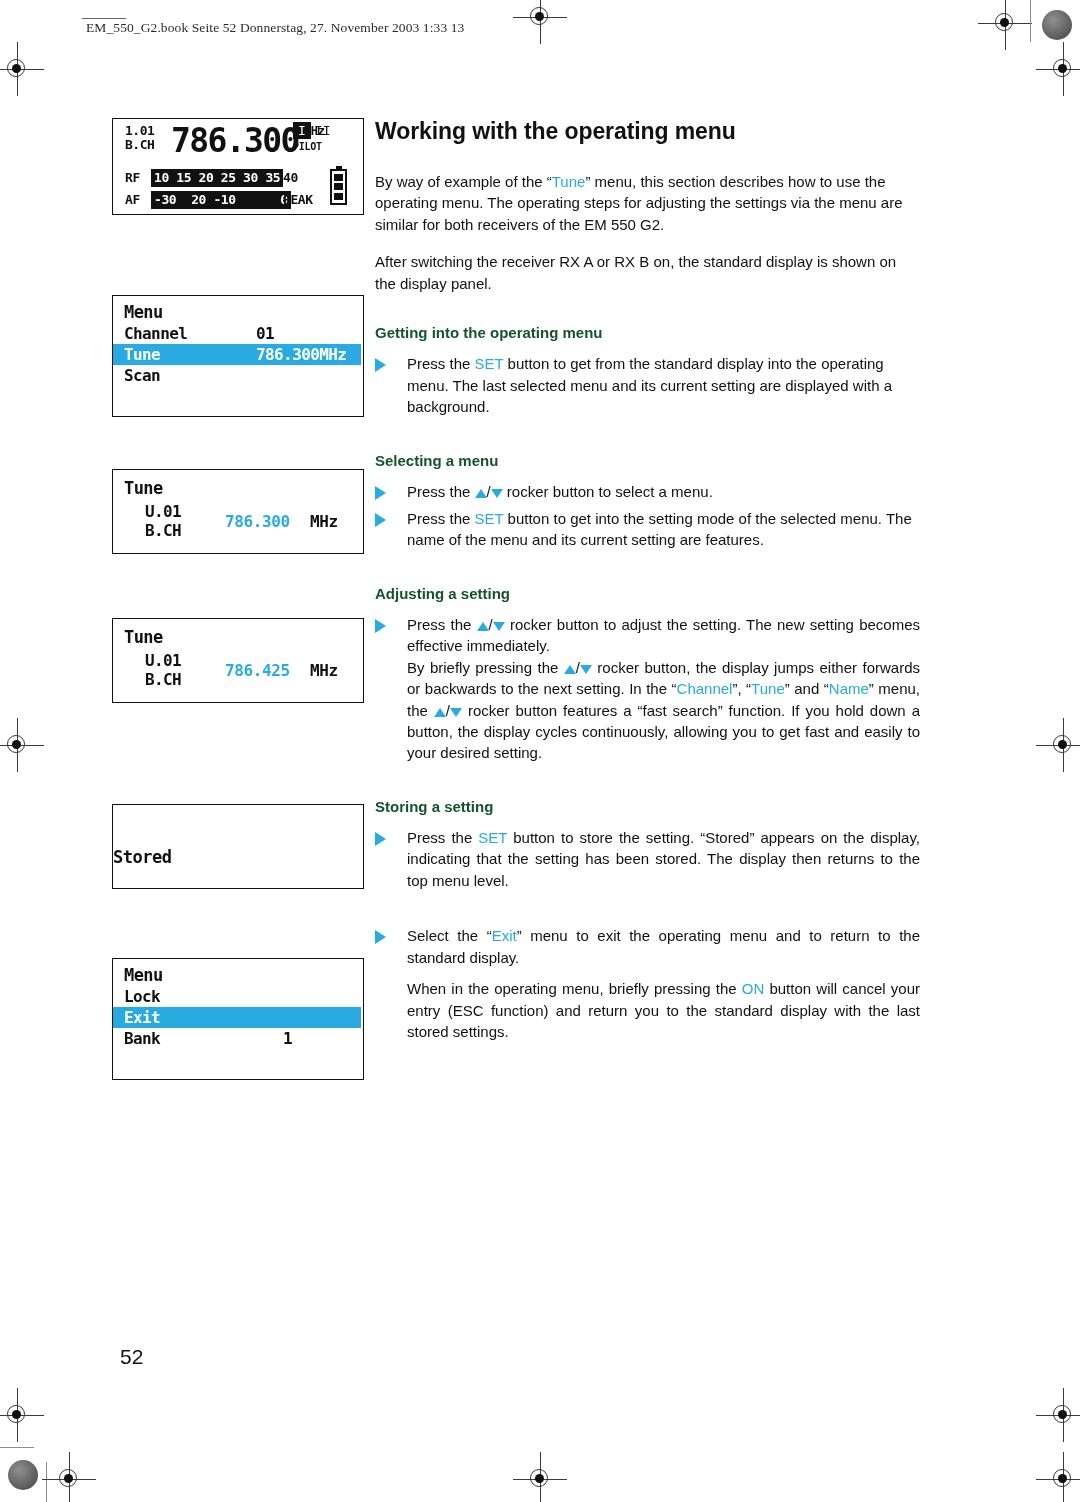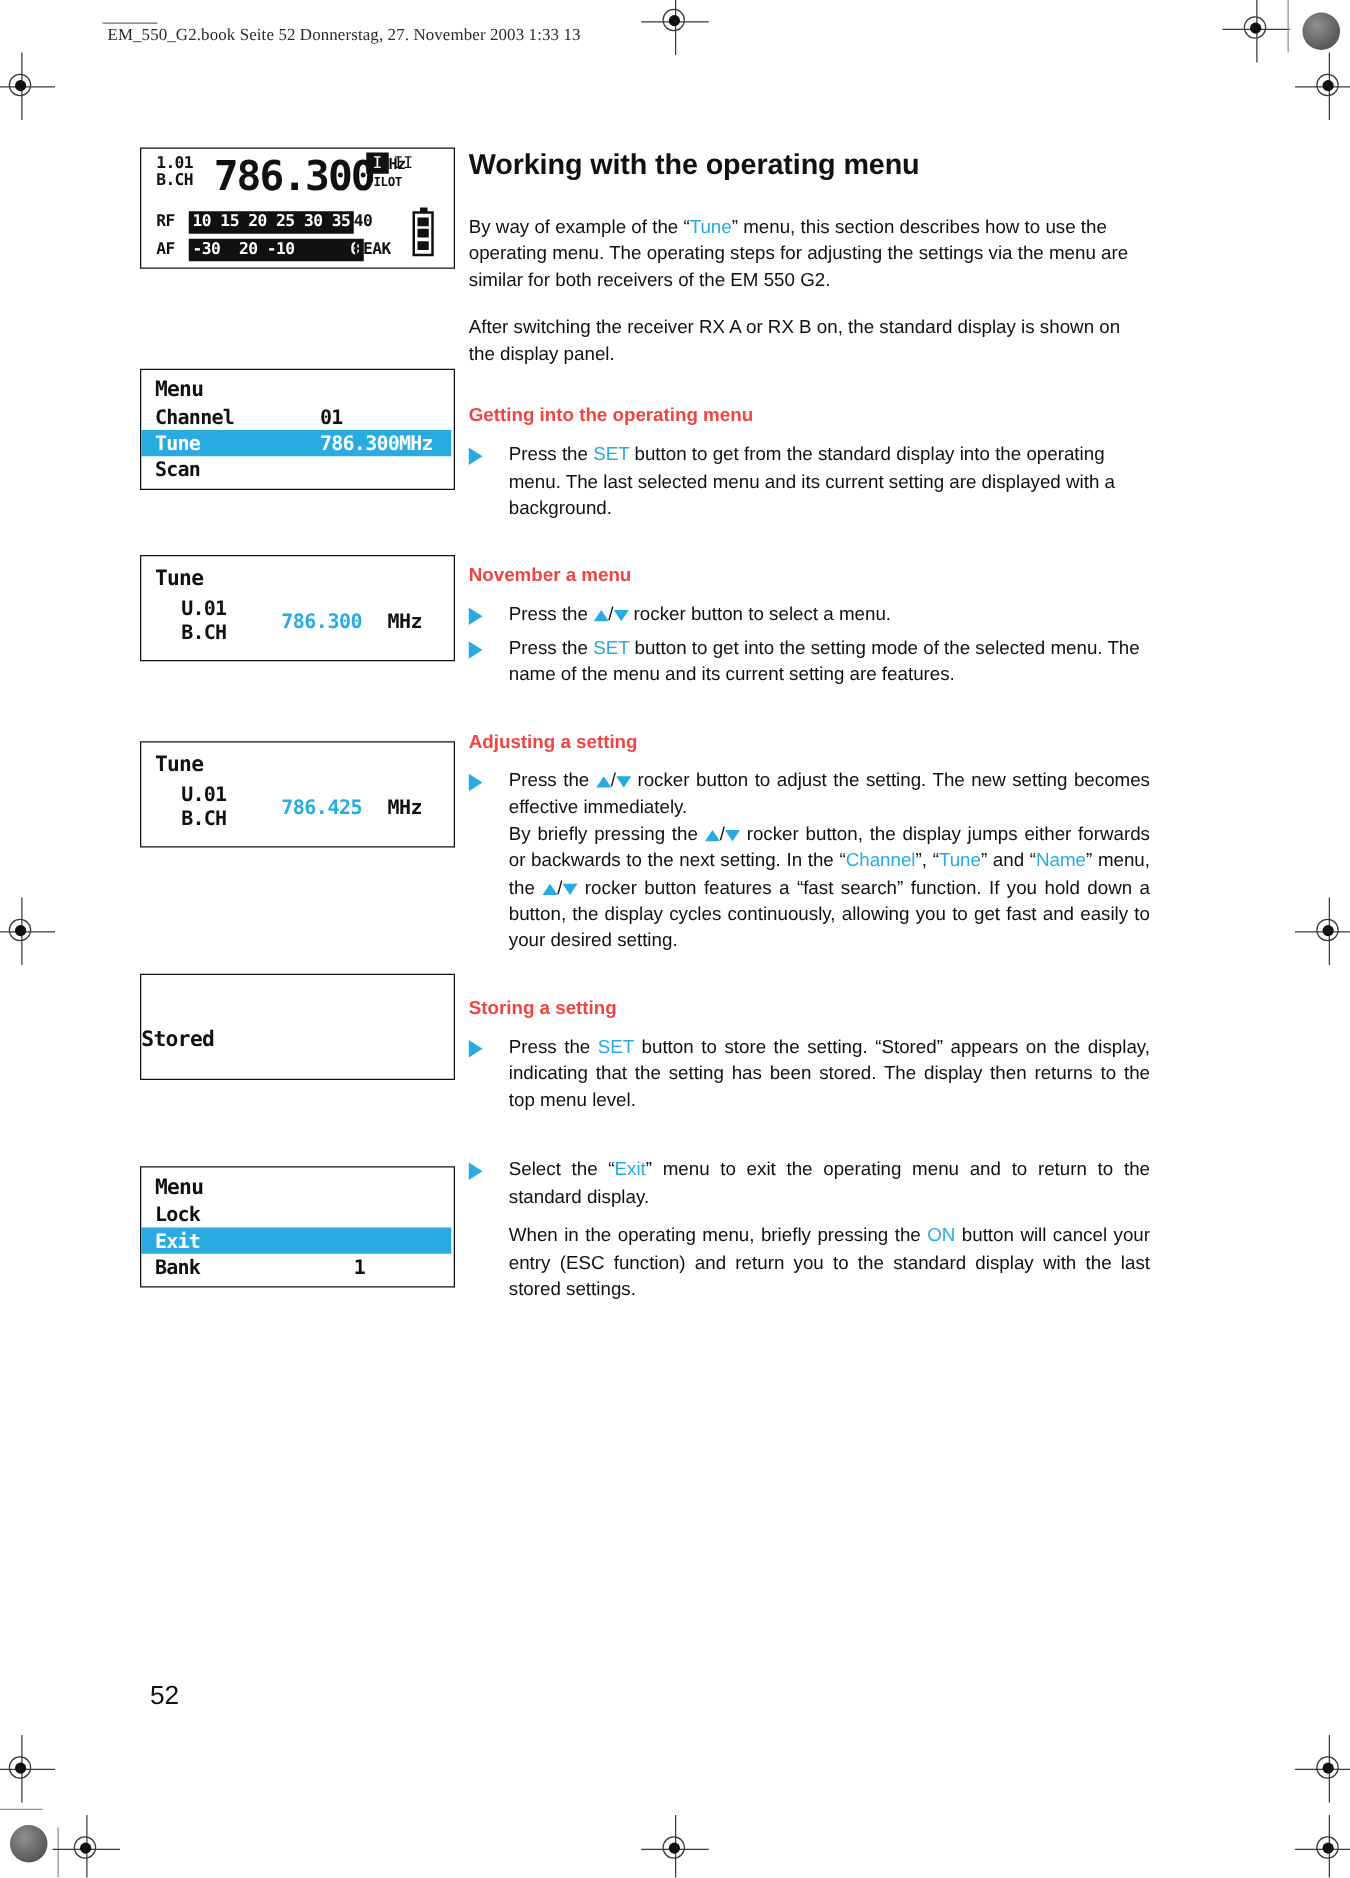--- a/index.html
+++ b/index.html
@@ -104,21 +104,21 @@
     font-size: 23px;
     font-weight: bold;
     color: #111;
     letter-spacing: -0.1px;
   }
 
   h2.sect {
     margin: 16px 0 12px 0;
     font-size: 15px;
     font-weight: bold;
-    color: #ef4444;
+    color: #14532d;
     letter-spacing: 0px;
   }
 
   p.body {
     margin: 0 0 16px 0;
     font-size: 15px;
     line-height: 1.43;
     color: #111;
   }
 
@@ -275,21 +275,21 @@
     left: 2px;
     width: 9px;
     height: 7px;
     background: #111;
   }
   .batt .c1 { top: 2.5px; }
   .batt .c2 { top: 12px; }
   .batt .c3 { top: 21.5px; }
 
   
-  .lcd-menu { height: 97px; padding: 6px 0 0 0; }
+  .lcd-menu { height: 122px; padding: 6px 0 0 0; }
   .mrow {
     position: relative;
     height: 21px;
     font-size: 16px;
     font-weight: bold;
     line-height: 21px;
     letter-spacing: -0.6px;
     padding-left: 11px;
   }
   .mrow.highlight {
@@ -554,21 +554,21 @@
     <p class="body"><span>By way of example of the “</span><span class="accent">Tune</span><span>” menu, this section describes how to use the operating menu. The operating steps for adjusting the settings via the menu are similar for both receivers of the EM 550 G2.</span></p>
 
     <p class="body" style="margin-bottom:30px;">After switching the receiver RX A or RX B on, the standard display is shown on the display panel.</p>
 
     <h2 class="sect">Getting into the operating menu</h2>
     <div class="bullet-row" style="margin-bottom:34px;">
       <span class="tri"></span>
       <p><span>Press the </span><span class="accent">SET</span><span> button to get from the standard display into the operating menu. The last selected menu and its current setting are displayed with a background.</span></p>
     </div>
 
-    <h2 class="sect">November a menu</h2>
+    <h2 class="sect">Selecting a menu</h2>
     <div class="bullet-row" style="margin-bottom:6px;">
       <span class="tri"></span>
       <p><span>Press the </span><span class="arrow-up"></span><span>/</span><span class="arrow-dn"></span><span> rocker button to select a menu.</span></p>
     </div>
     <div class="bullet-row" style="margin-bottom:34px;">
       <span class="tri"></span>
       <p><span>Press the </span><span class="accent">SET</span><span> button to get into the setting mode of the selected menu. The name of the menu and its current setting are features.</span></p>
     </div>
 
     <h2 class="sect">Adjusting a setting</h2>

